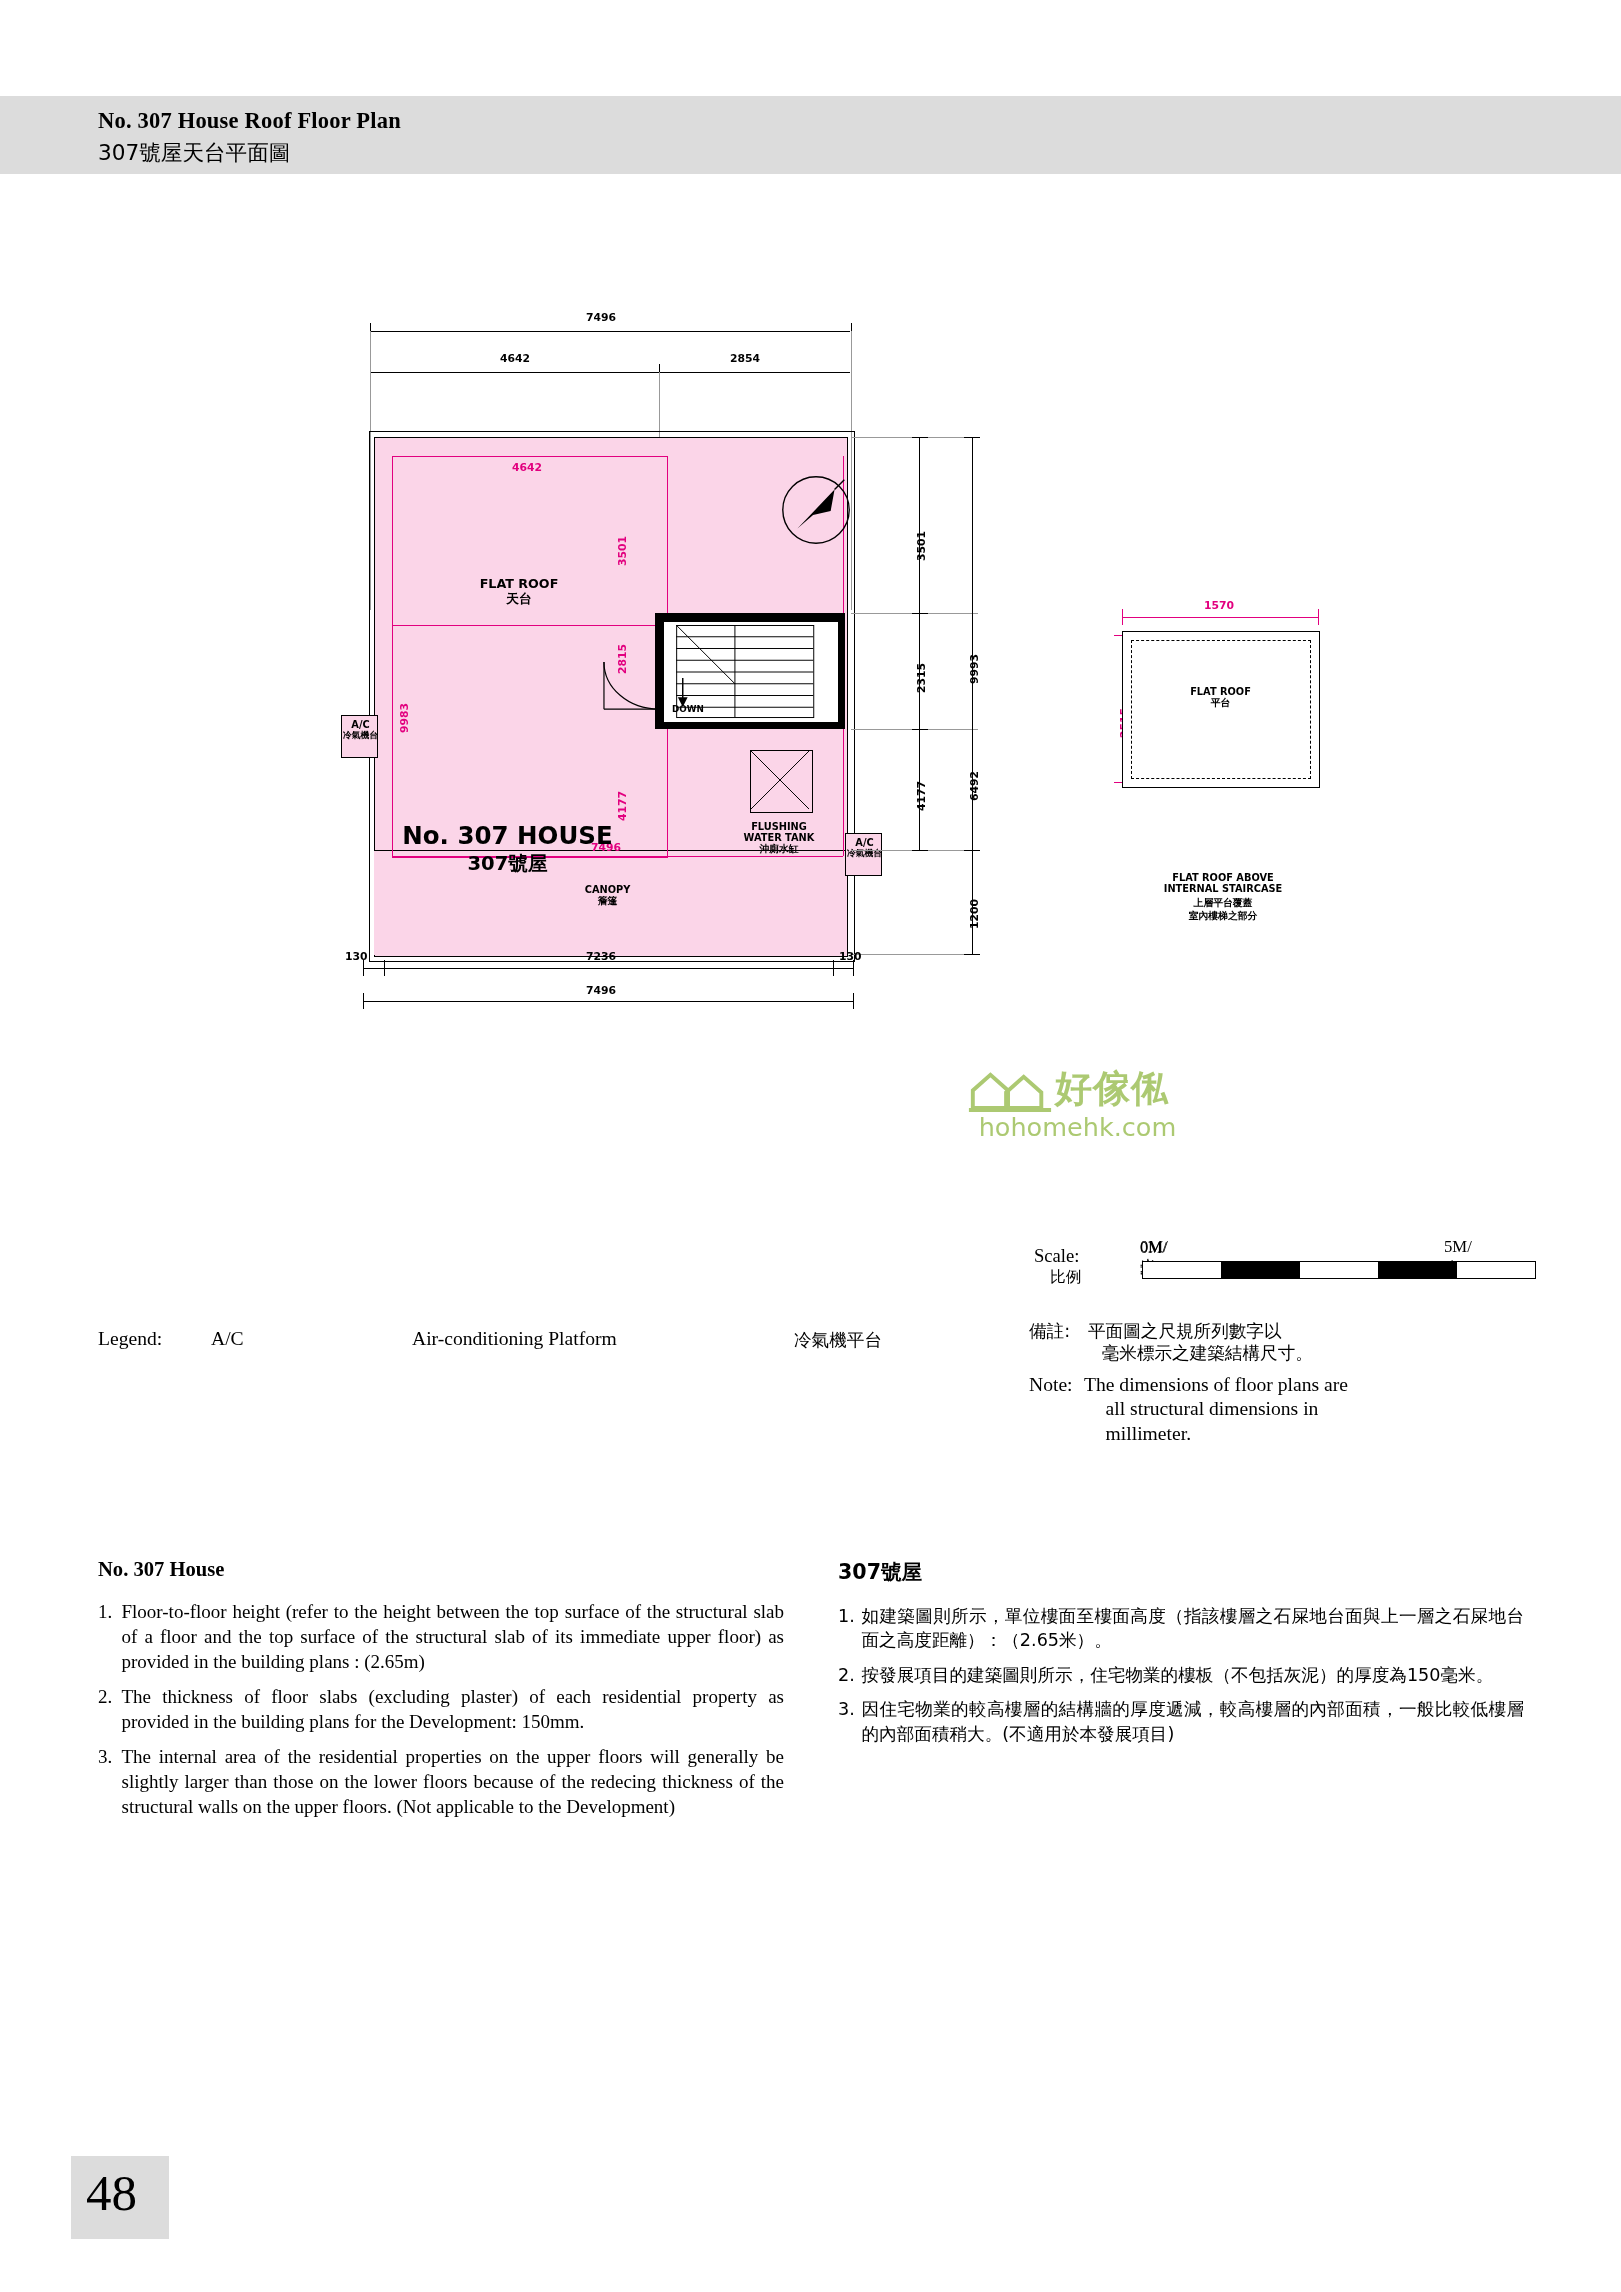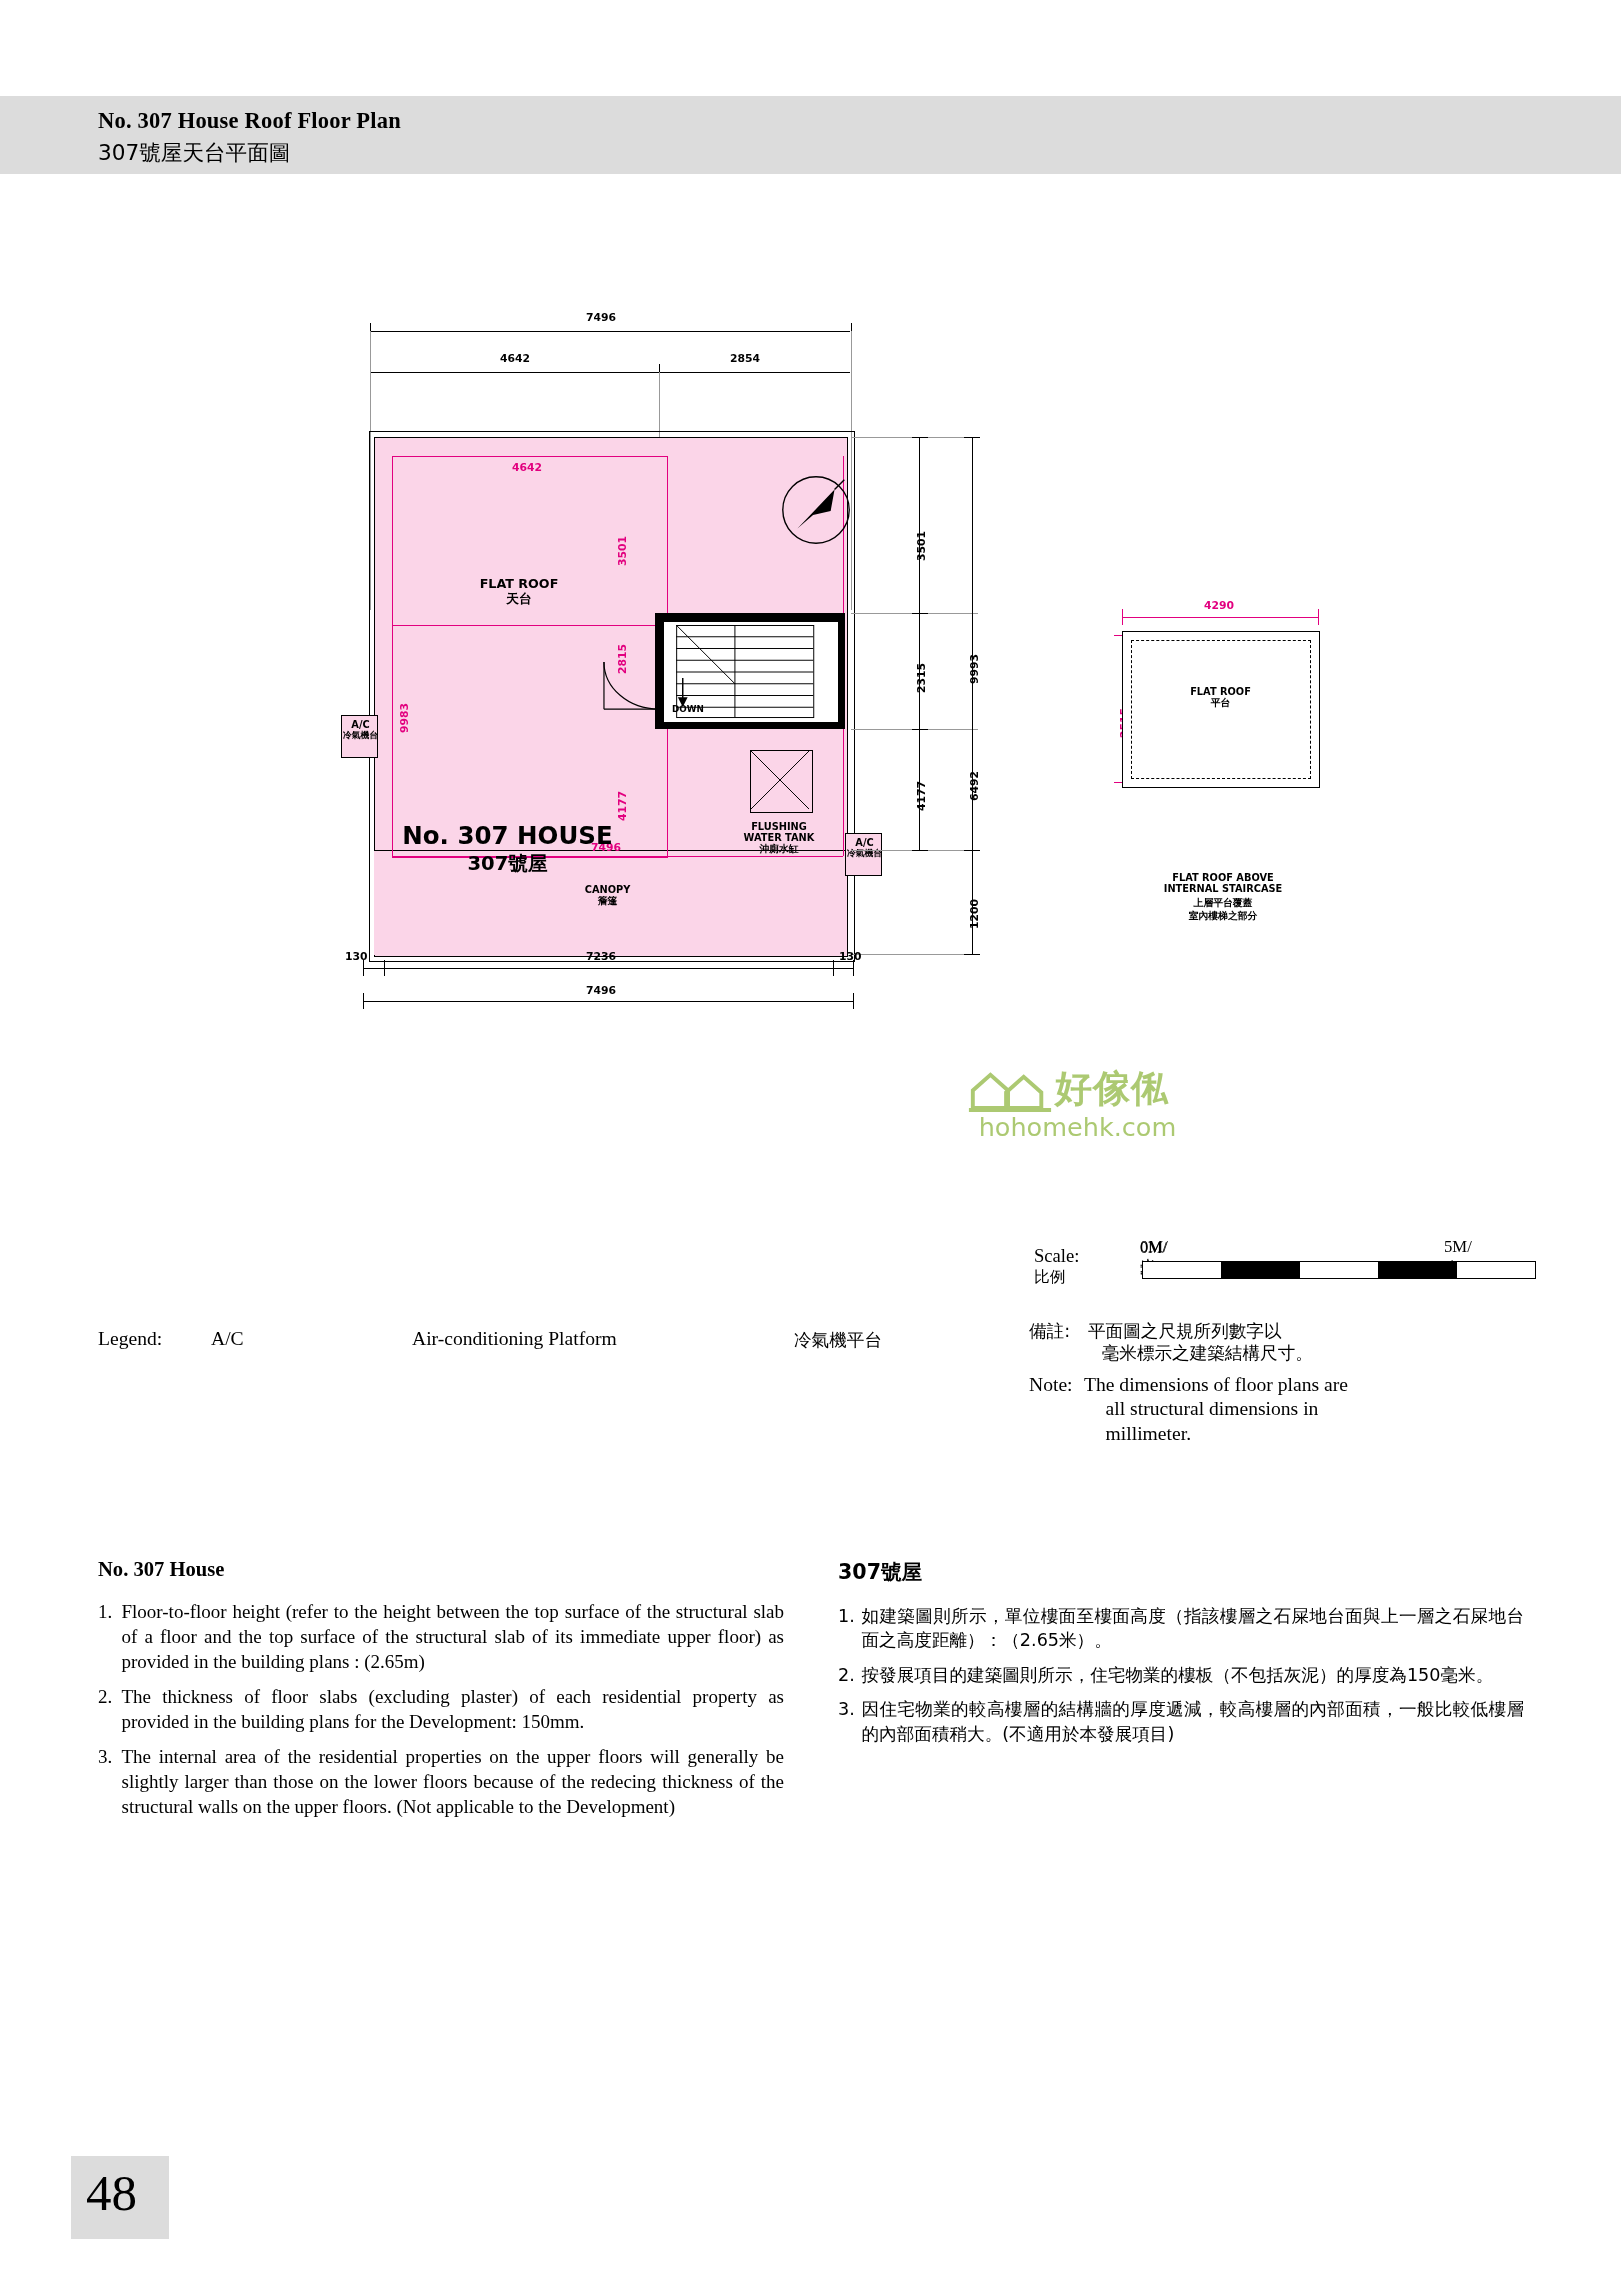--- a/index.html
+++ b/index.html
@@ -124,20 +124,21 @@
 
   
   .scalewrap { position: absolute; left: 1034px; top: 1245px; }
   .scale-label {
     font-family: "Liberation Serif", serif;
     font-size: 18.6px;
   }
   .scale-label-zh {
     font-family: "DejaVu Sans", sans-serif;
     font-size: 15.7px;
+    margin-left: 16px;
   }
   .scalebar {
     position: absolute;
     left: 108px;
     top: 15.7px;
     width: 392px;
     height: 16.7px;
     border: 1px solid #000;
     display: flex;
   }
@@ -404,21 +405,21 @@
   <div class="dimtext abs" style="left:839px; top:776px;">130</div>
 
   <div class="line-h abs" style="left:363px; top:827px; width:490px;"></div>
   <div class="line-v abs" style="left:363px; top:819px; height:15.7px;"></div>
   <div class="line-v abs" style="left:853px; top:819px; height:15.7px;"></div>
   <div class="dimtext abs" style="left:586px; top:810px;">7496</div>
 
   <div class="line-h abs pink" style="left:1122px; top:443px; width:196px;"></div>
   <div class="line-v abs pink" style="left:1122px; top:435px; height:15.7px;"></div>
   <div class="line-v abs pink" style="left:1318px; top:435px; height:15.7px;"></div>
-  <div class="dimtext pink abs" style="left:1204px; top:425px;">4290</div>
+  <div class="dimtext pink abs" style="left:1204px; top:425px;">1570</div>
 
   <div class="line-v abs pink" style="left:1122px; top:461px; height:147px;"></div>
   <div class="line-h abs pink" style="left:1114px; top:461px; width:15.7px;"></div>
   <div class="line-h abs pink" style="left:1114px; top:608px; width:15.7px;"></div>
   <div class="dimtext pink abs vert" style="left:1118px; top:564px;">2515</div>
 
   <div class="abs" style="left:1122px; top:457px; width:196px; height:155px; border:1px solid #000; background:#fff;"></div>
   <div class="abs" style="left:1131px; top:466px; width:178px; height:137px; border:1px dashed #000;"></div>
   <div class="abs" style="left:1142px; top:512px; width:157px;">
     <div class="label-sm" style="text-align:center">FLAT ROOF</div>

